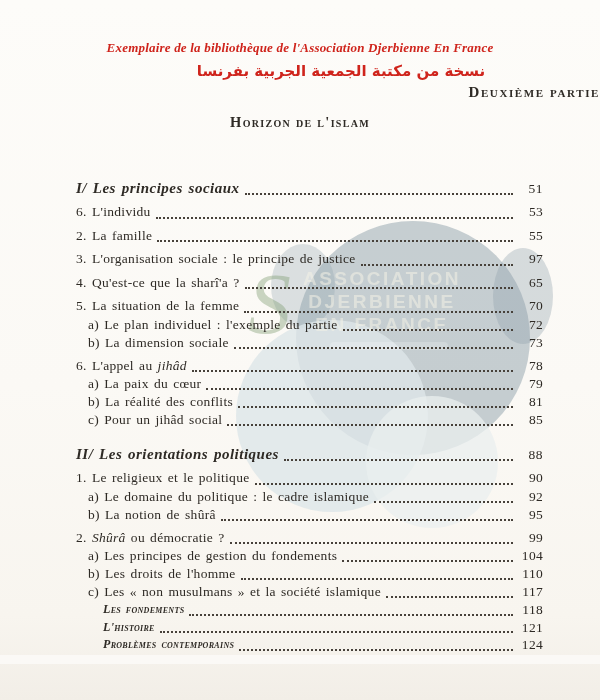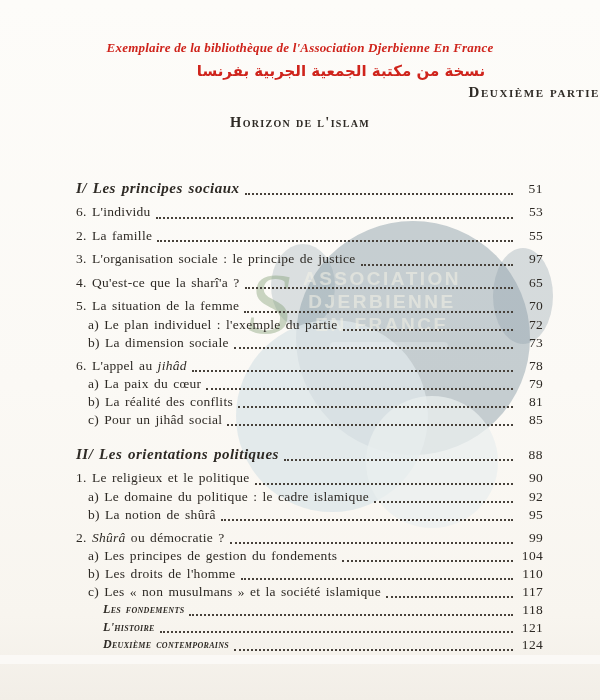--- a/index.html
+++ b/index.html
@@ -197,21 +197,21 @@
           <span class="lab"><span>Les fondements</span></span>
           <span class="dots"></span>
           <span class="pg">118</span>
         </div>
         <div class="trow lvl3">
           <span class="lab"><span>L'histoire</span></span>
           <span class="dots"></span>
           <span class="pg">121</span>
         </div>
         <div class="trow lvl3">
-          <span class="lab"><span>Deuxième contemporains</span></span>
+          <span class="lab"><span>Problèmes contemporains</span></span>
           <span class="dots"></span>
           <span class="pg">124</span>
         </div>
       </div>
     </div>
 
   <div class="scan-band" style="top:655px;"></div>
 </div>
 
 </body></html>

